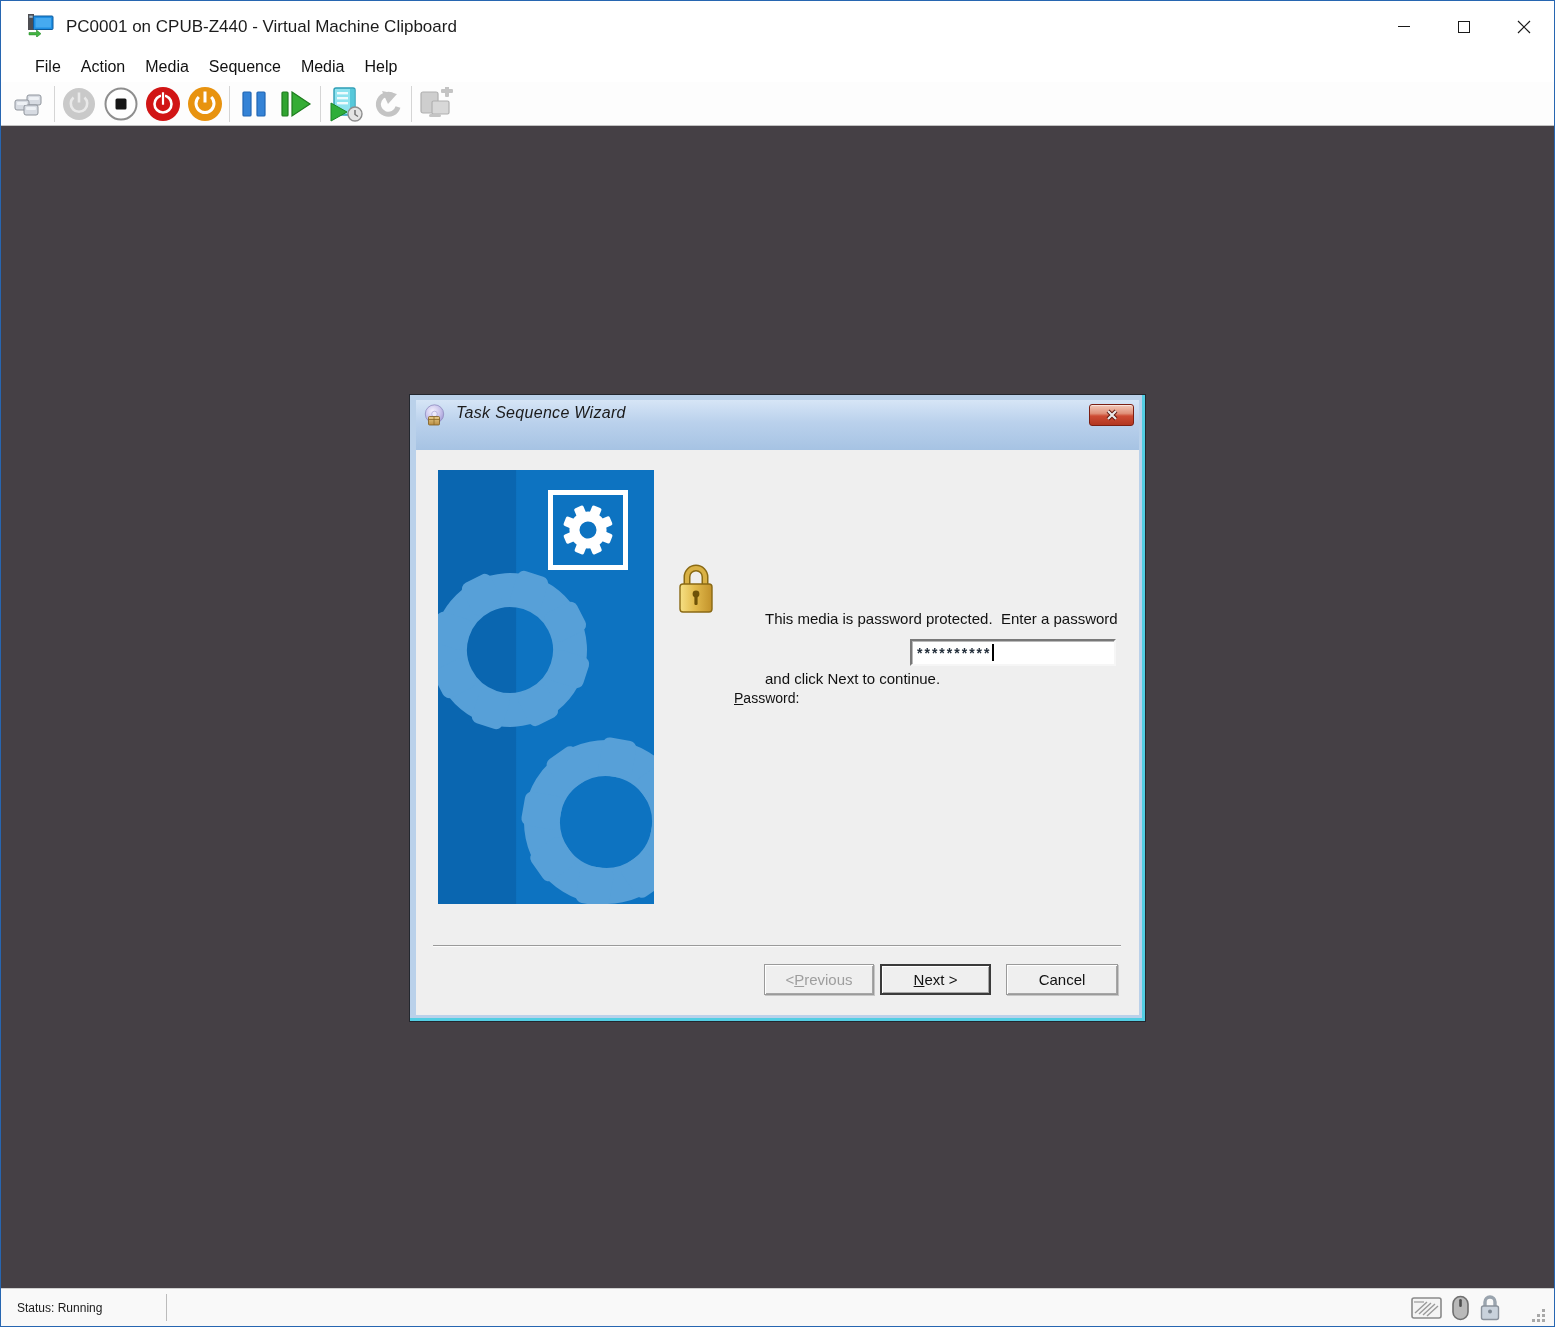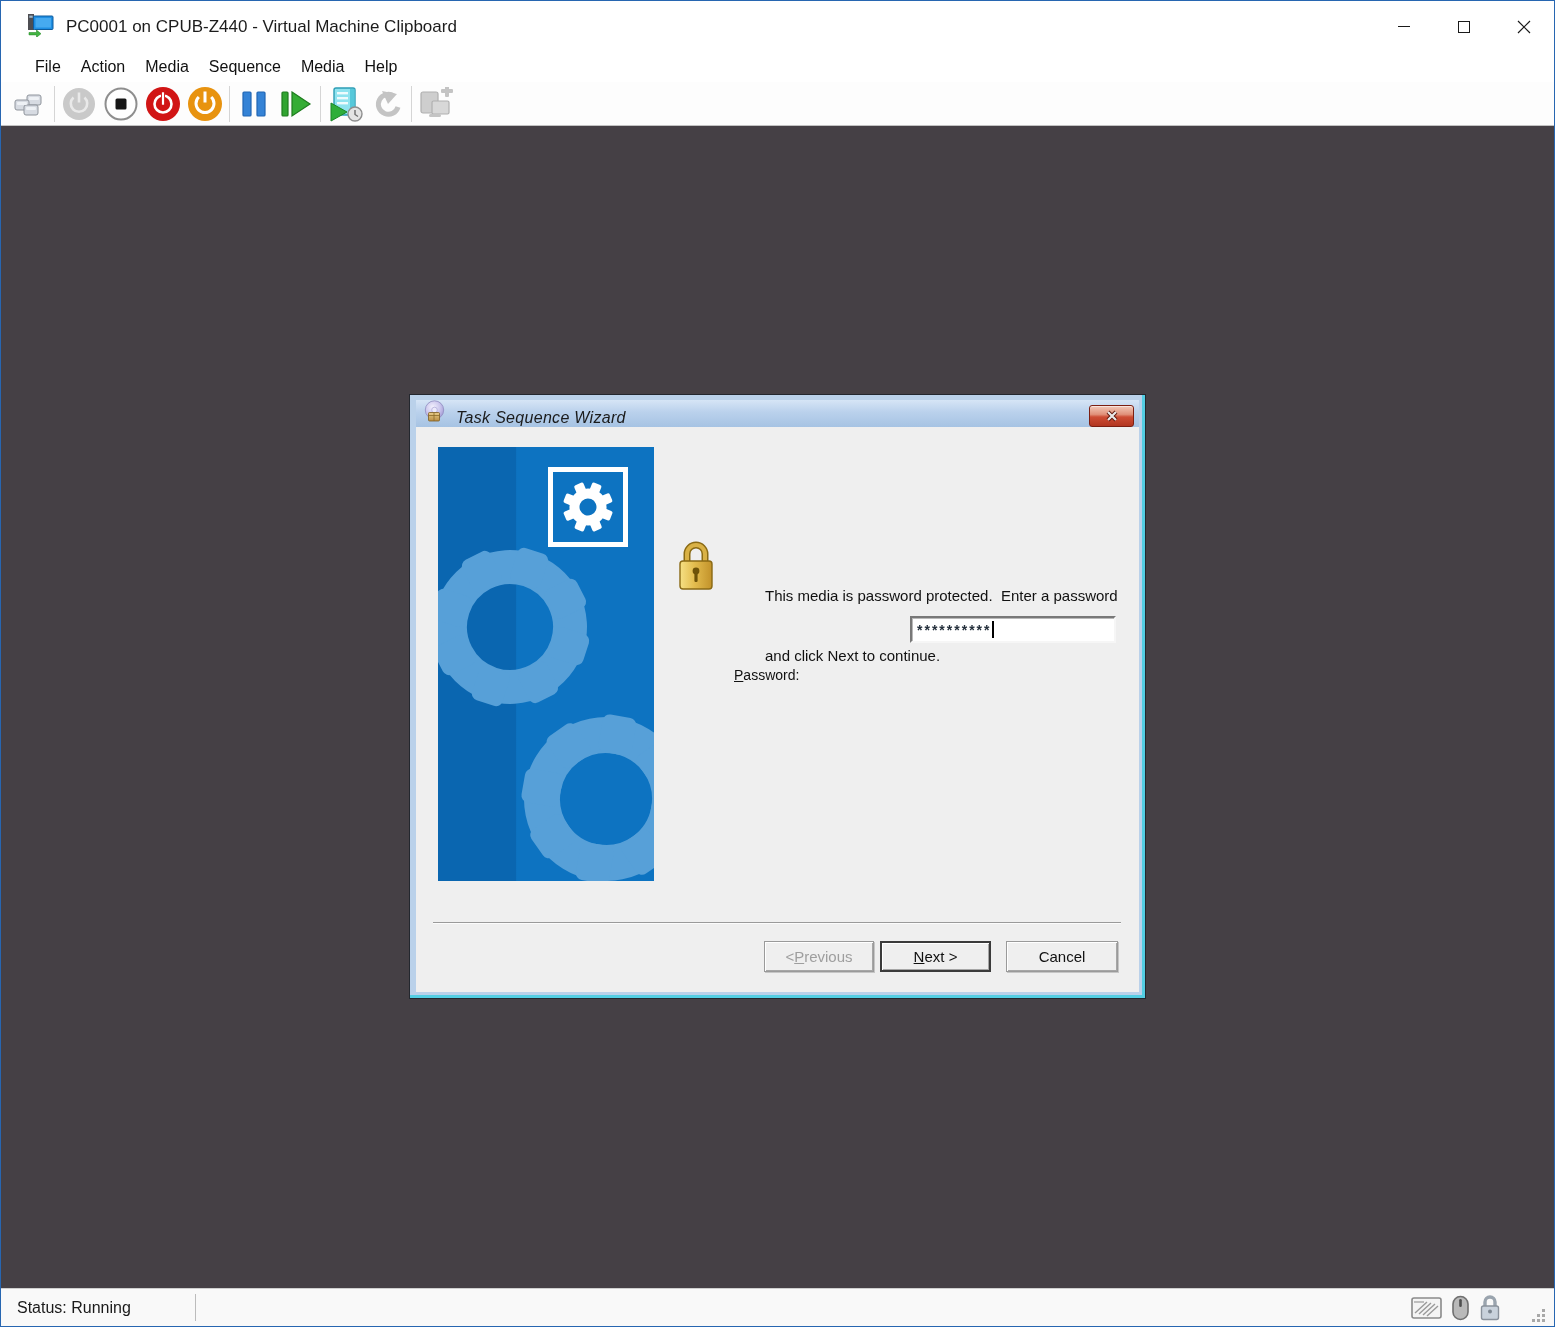--- a/index.html
+++ b/index.html
@@ -26,21 +26,21 @@
   .tb-btn { width:42px; height:38px; display:flex; align-items:center; justify-content:center; border:none; background:transparent; }
   .tb-sep { width:1px; height:36px; background:#d5d5d5; margin:0 3px; }
 
   
   .vm-area { flex:1 1 auto; background:#454045; position:relative; overflow:hidden; }
 
   
   .dialog { position:absolute; left:408px; top:268px; width:737px; background:#bad1ea;
             border:1px solid #23272e; padding:5px 6px 6px 6px;
             box-shadow: inset -3px -3px 0 rgba(72,205,226,0.9); }
-  .dlg-titlebar { height:27px; display:flex; align-items:flex-end; padding:15px 5px 0 7px;
+  .dlg-titlebar { height:50px; display:flex; align-items:flex-start; padding:4px 5px 0 7px;
             background:linear-gradient(180deg,#d6e5f6 0%, #bad1ec 45%, #a6c3e3 100%); }
   .dlg-title { font-size:16px; font-style:italic; color:#1b1b1b; margin-left:9px; letter-spacing:.3px; }
   .dlg-close { margin-left:auto; width:45px; height:22px; border-radius:3px; border:1px solid #7c1f12;
             background:linear-gradient(180deg,#f3c9b9 0%, #e09079 42%, #cd4c34 55%, #b23620 100%);
             display:flex; align-items:center; justify-content:center;
             box-shadow: inset 0 1px 0 rgba(255,255,255,.55); }
   .dlg-client { position:relative; height:565px; background:#efefef; }
 
   
   .panel { position:absolute; left:22px; top:20px; width:216px; height:434px; overflow:hidden;
@@ -68,21 +68,21 @@
              display:flex; align-items:center; justify-content:center; }
   .wiz-btn.disabled { color:#9e9e9e; }
   .wiz-btn.default { border:2px solid #3b3b3b; box-shadow: inset 1px 1px 0 #ffffff, inset -1px -1px 0 #a6a6a6; }
   .btn-prev { left:348px; width:110px; }
   .btn-next { left:464px; width:111px; }
   .btn-cancel { left:590px; width:112px; }
   u { text-decoration:underline; }
 
   
   .statusbar { height:38px; background:#f9f9f9; border-top:1px solid #cfcfcf; display:flex; align-items:center;
-               padding:0 8px 0 16px; font-size:16px; color:#1a1a1a; flex:0 0 auto;gap:22px; }
+               padding:0 8px 0 16px; font-size:12px; color:#1a1a1a; flex:0 0 auto;gap:22px; }
   .sb-sep { width:1px; height:27px; background:#bcbcbc; margin-left:42px; }
   .sb-icons { margin-left:auto; display:flex; align-items:center; gap:9px; }
   .grip { margin-left:8px; align-self:flex-end; margin-bottom:3px; }
 </style>
 </head>
 <body>
 
 <div class="window">
 
   <div class="titlebar">

